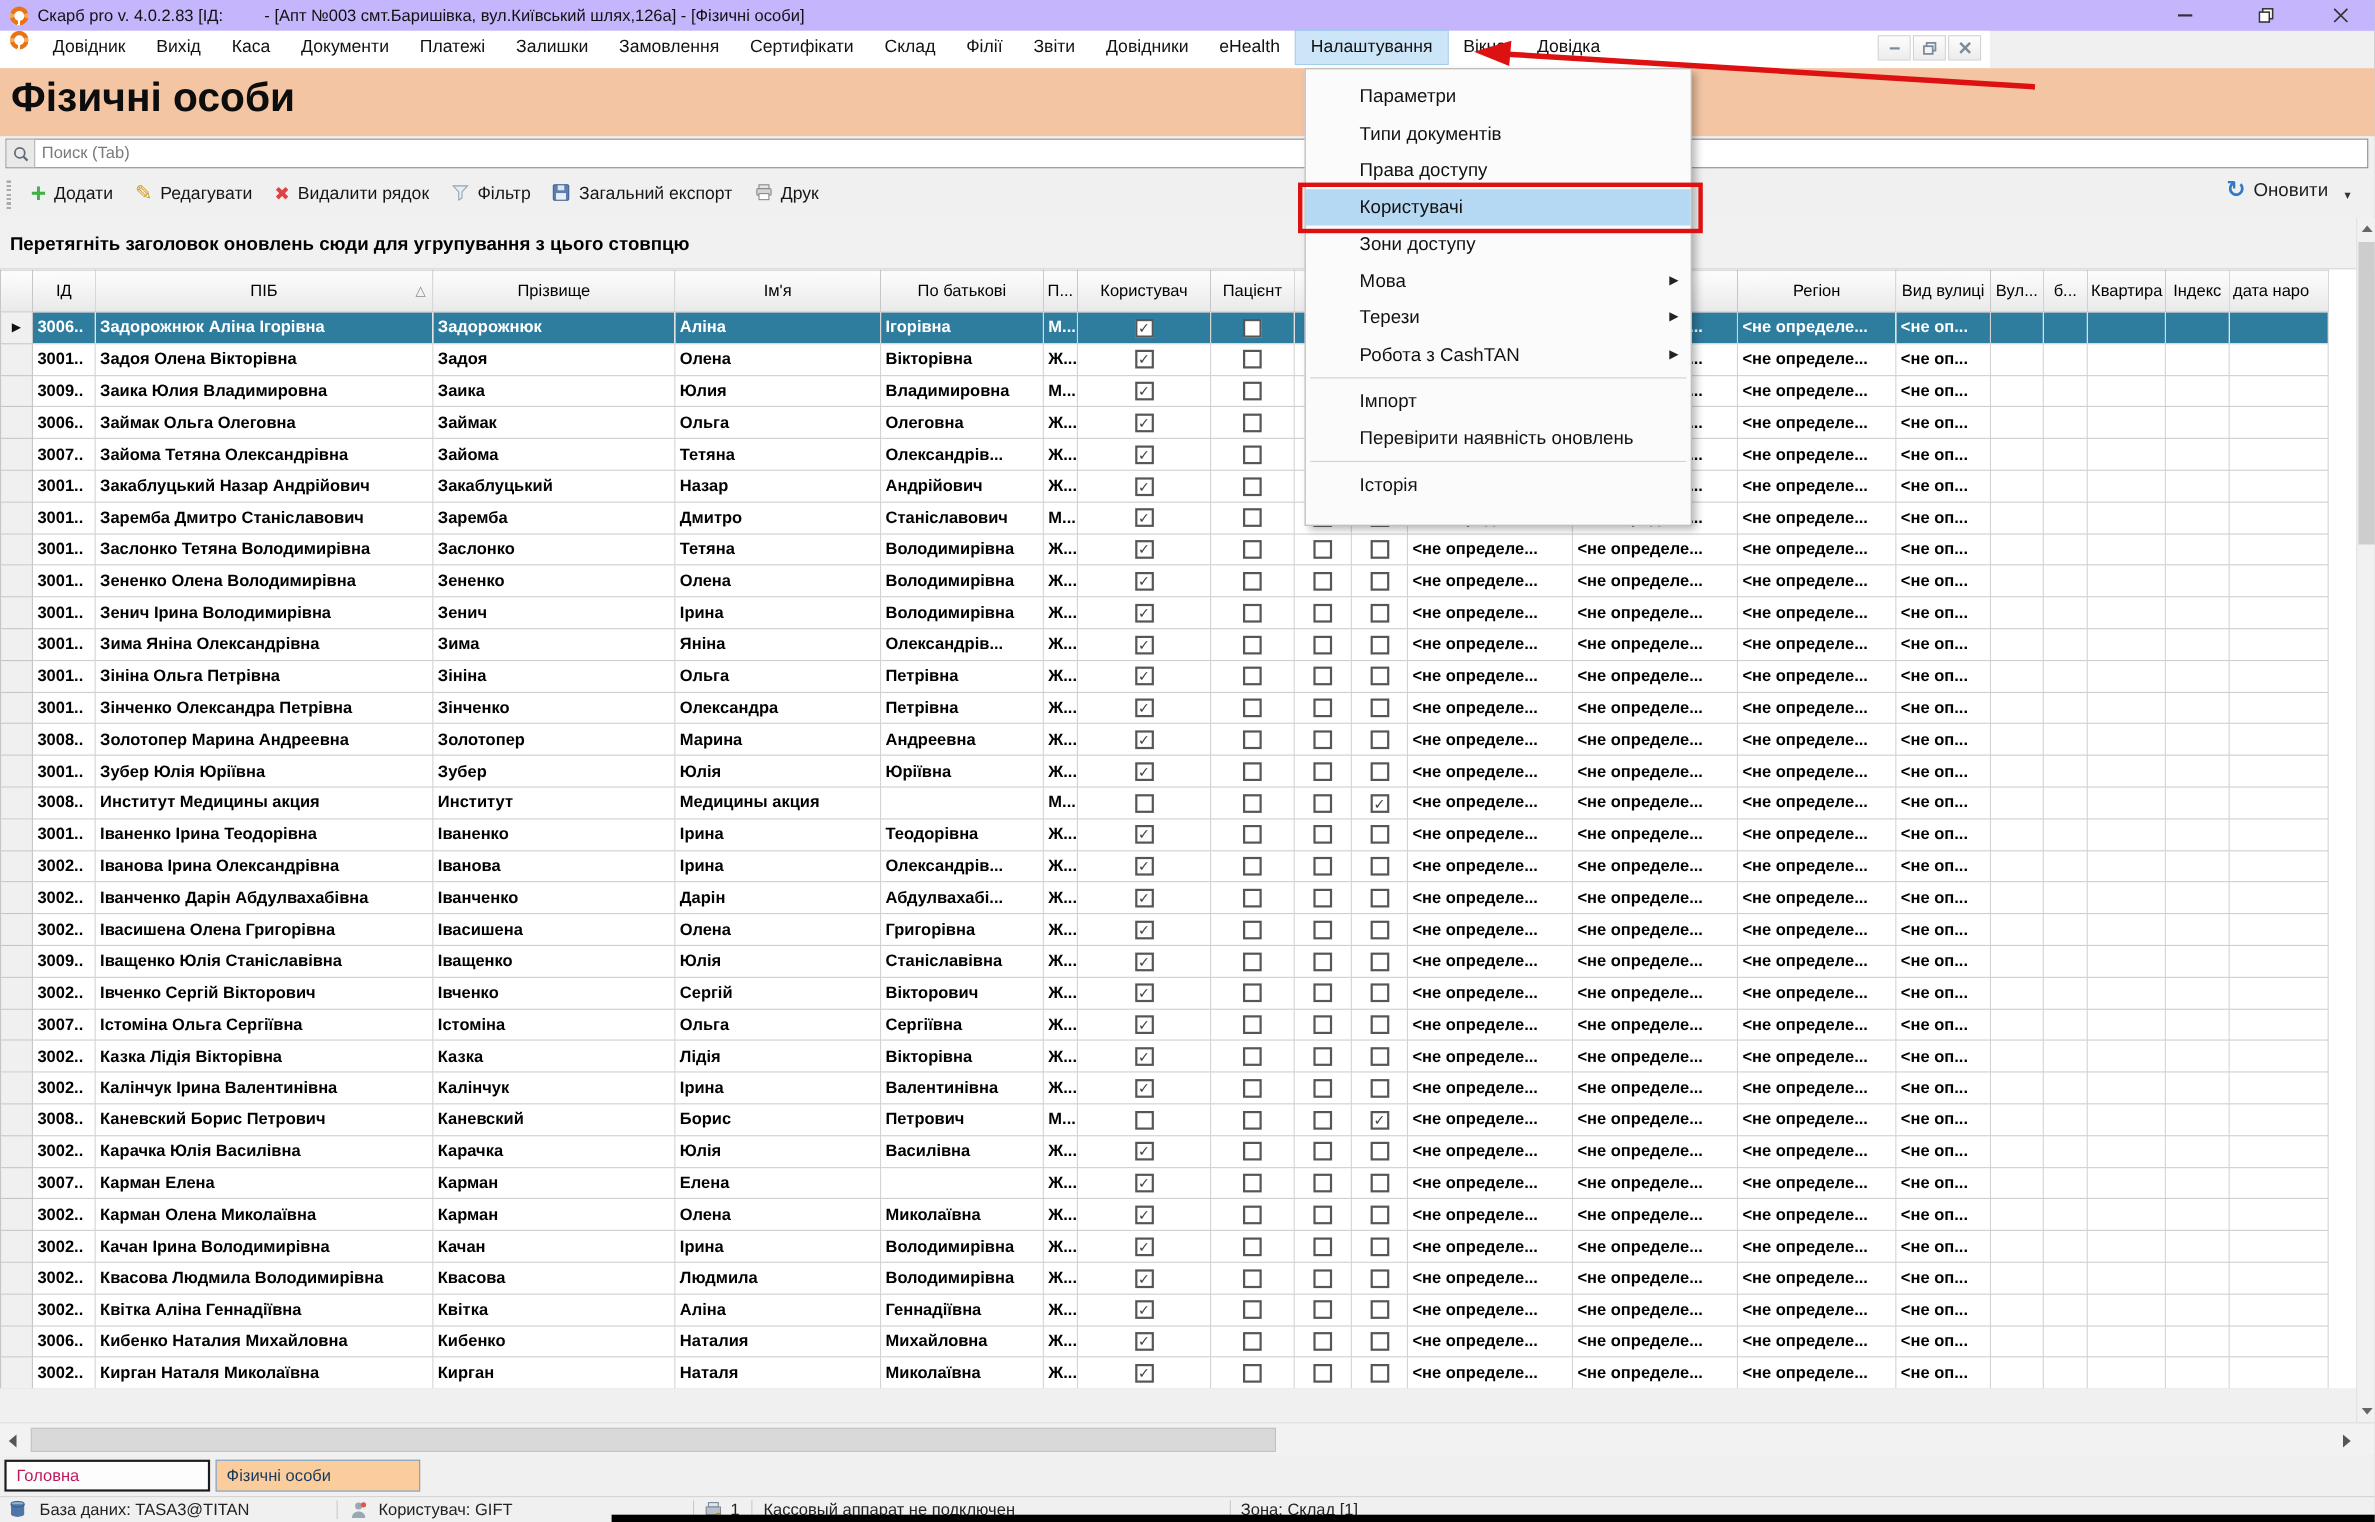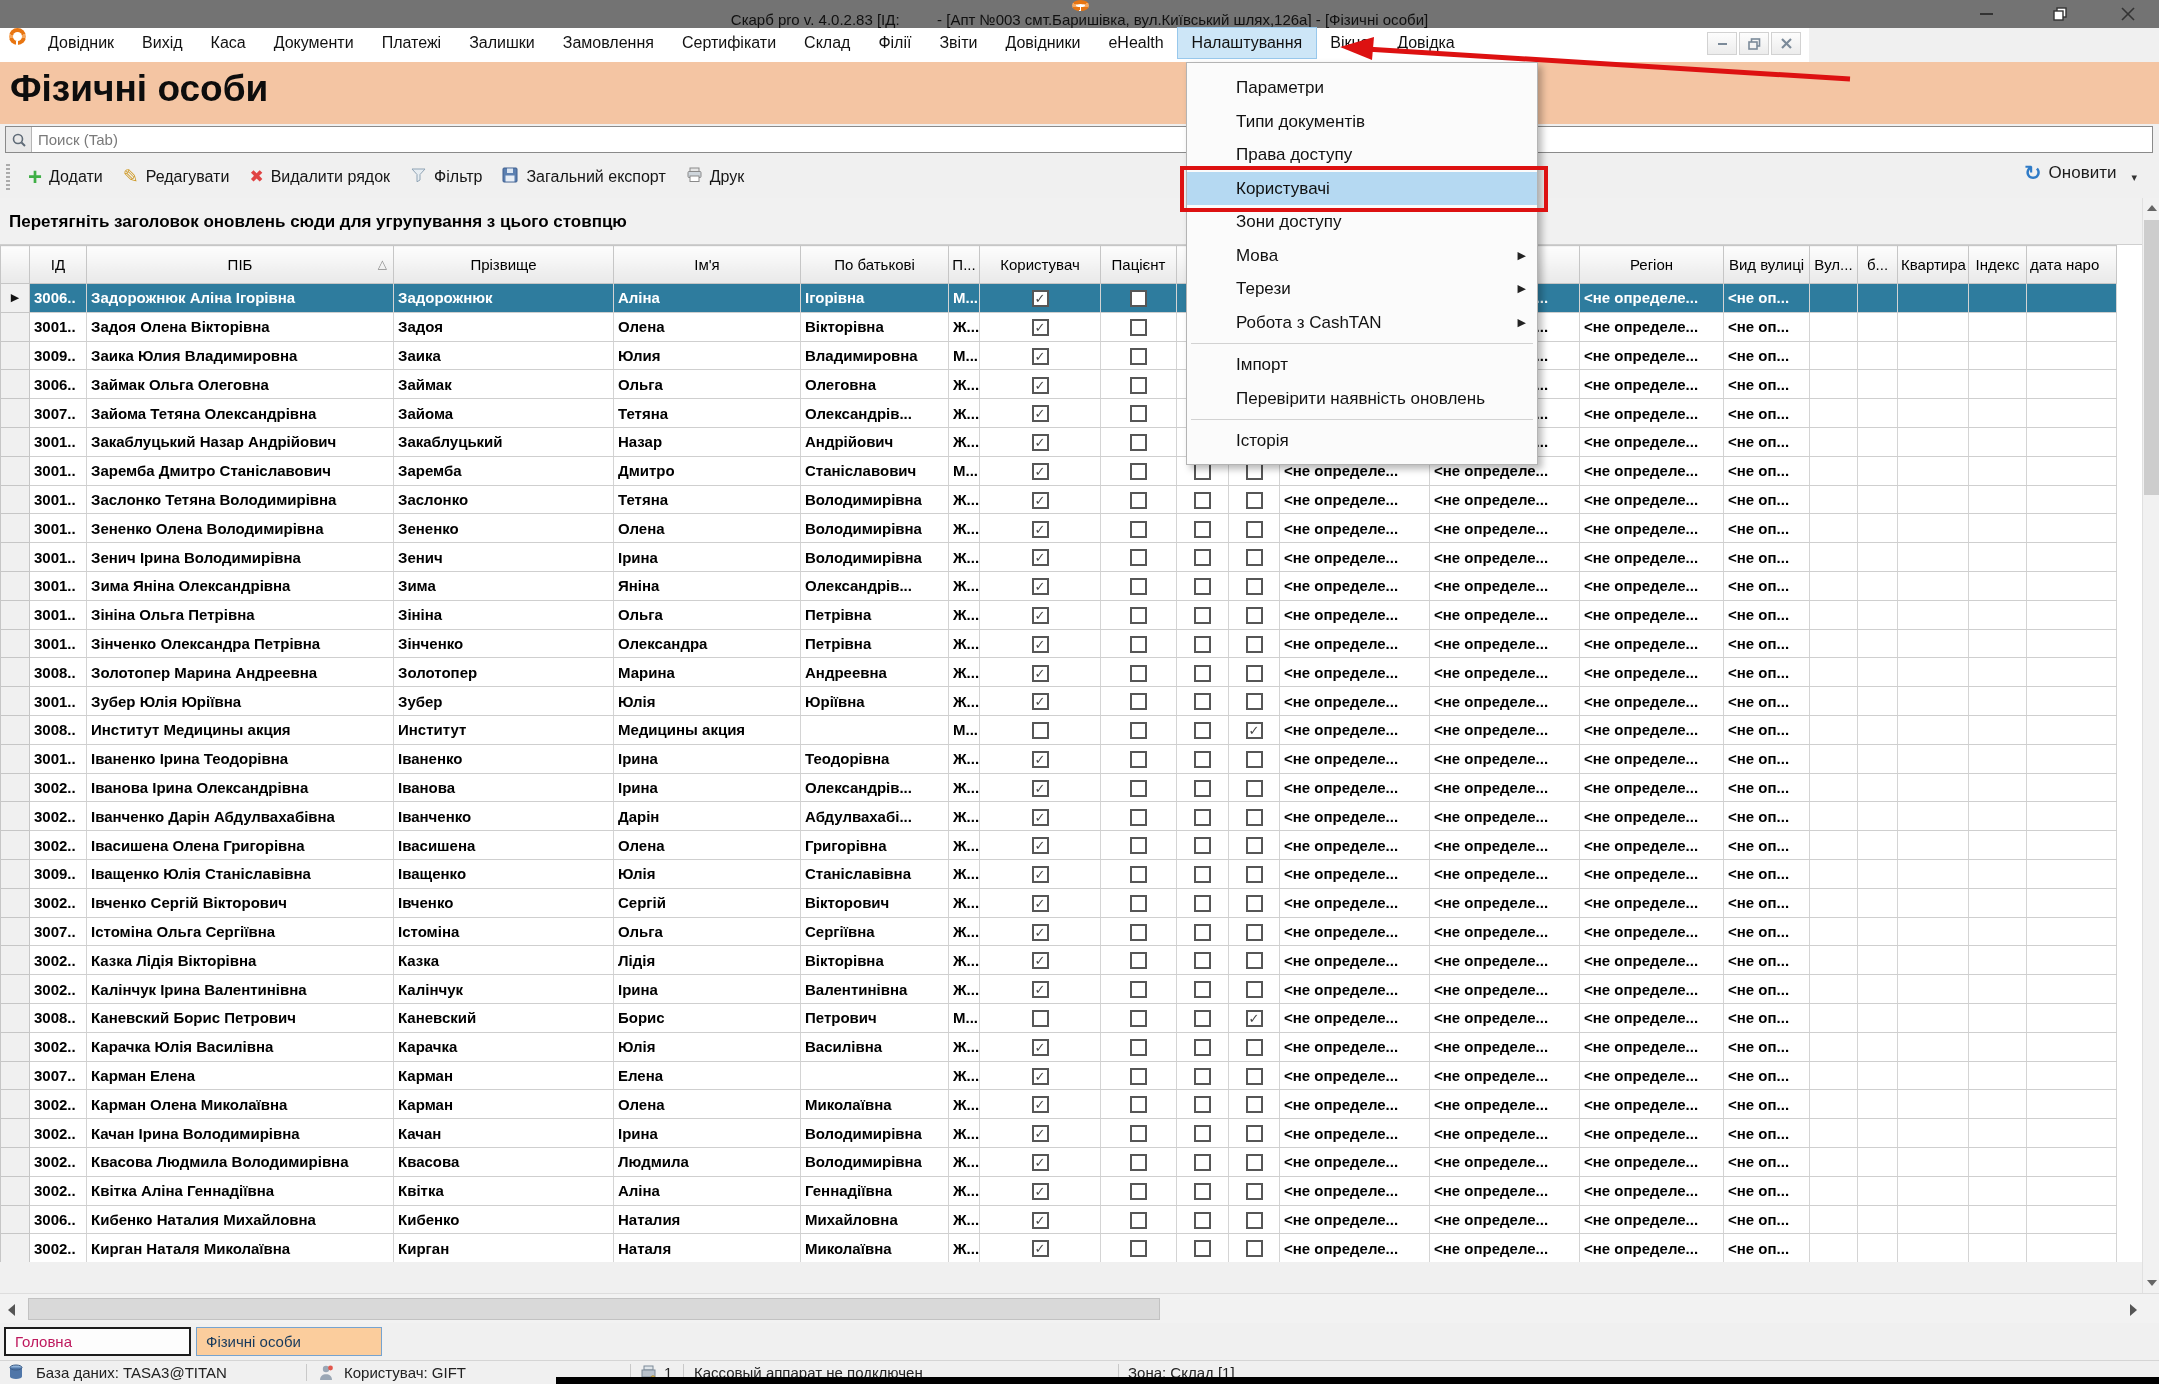--- a/index.html
+++ b/index.html
@@ -2,21 +2,21 @@
 <html><head>
 <meta charset="utf-8">
 <style>
   * { margin:0; padding:0; box-sizing:border-box; }
   html,body { background:#444; }
   #root {
     position:relative; width:2159px; height:1384px; overflow:hidden;
     background:#f0f0f0; font-family:"Liberation Sans","DejaVu Sans",sans-serif; color:#111;
   }
   
-  .titlebar { position:absolute; left:0; top:0; width:2159px; height:28px; background:#737373; display:flex; align-items:center;flex-direction:column; }
+  .titlebar { position:absolute; left:0; top:0; width:2159px; height:28px; background:#c4b5fd; display:flex; align-items:center; }
   .logo { display:inline-block; width:17px; height:17px; border-radius:50%; margin:0 8px 0 9px; position:relative;
     background:conic-gradient(#e87511 0 70deg,#f6a75e 70deg 105deg,#e87511 105deg 175deg,#fff 175deg 192deg,#e87511 192deg 255deg,#f6a75e 255deg 288deg,#e87511 288deg 360deg); }
   .logo::after { content:''; position:absolute; inset:4px; background:#fff; border-radius:50%; }
   .title-text { font-size:15px; white-space:pre; color:#111; }
   .winbtn { position:absolute; top:0; width:46px; height:28px; display:flex; align-items:center; justify-content:center; }
   .wb-min { right:150px; } .wb-res { right:76px; } .wb-close { right:8px; }
   .minbar { width:13px; height:2px; background:#333; }
   
   .menubar { position:absolute; left:0; top:28px; width:1809px; height:34px; background:#fff; display:flex; align-items:flex-start; font-size:16px; }
   .mb { padding:0 14px; height:30px; line-height:30px; white-space:nowrap; cursor:default; }
@@ -83,21 +83,21 @@
   .tab1 { left:4px; width:187px; background:#fdfdfd; border:2px solid #1c1c1c; color:#be185d; }
   .tab2 { left:196px; width:186px; background:#fbcd9d; border:1px solid #76a3cf; color:#16395c; line-height:28px; }
   
   .statusbar { position:absolute; left:0; top:1360px; width:2159px; height:24px; background:#f0f0f0; border-top:1px solid #d5d5d5; font-size:15px; color:#222; }
   .sseg { position:absolute; top:2px; height:20px; line-height:20px; white-space:nowrap; }
   .ssep { position:absolute; top:3px; width:1px; height:17px; background:#c9c9c9; }
   .sico { position:absolute; top:3px; }
   .blackstrip { position:absolute; left:556px; top:1377px; width:1603px; height:7px; background:#000; }
   
   .dropdown { position:absolute; left:1186px; top:62px; width:352px; background:#fbfbfb; border:1px solid #b4b4b4;
-    box-shadow:4px 4px 7px rgba(0,0,0,.28); z-index:50; padding:8px 0 6px 0; }
+    box-shadow:4px 4px 7px rgba(0,0,0,.28); z-index:50; padding:8px 0 19px 0; }
   .mitem { height:33.5px; line-height:33.5px; padding-left:49px; font-size:17px; color:#111; position:relative; white-space:nowrap; }
   .mitem.hl { background:#b5d9f2; }
   .marrow { position:absolute; right:11px; top:0; font-size:11px; color:#222; }
   .msep { height:9px; position:relative; }
   .msep::after { content:''; position:absolute; left:4px; right:4px; top:4px; border-top:1px solid #d2d2d2; }
   
   .redbox { position:absolute; left:1180px; top:166px; width:368px; height:46px; border:4px solid #dd1111; z-index:60; pointer-events:none; }
   .arrowsvg { position:absolute; left:0; top:0; z-index:60; pointer-events:none; }
 </style>
 </head>

